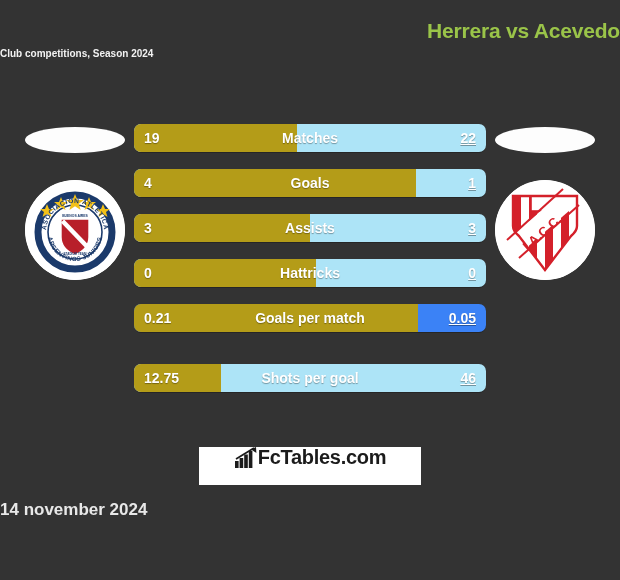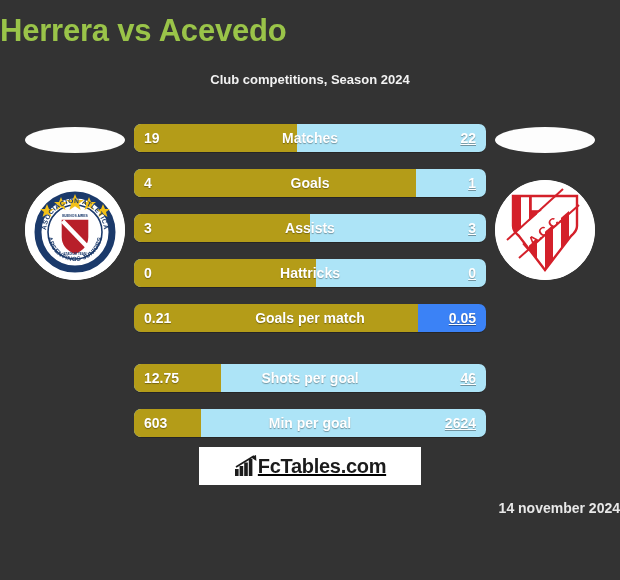--- a/index.html
+++ b/index.html
@@ -20,36 +20,35 @@
     width: 620px;
     height: 580px;
   }
 
   
   .title {
     position: absolute;
     top: 12px;
     left: 0;
     width: 620px;
-    text-align: left;
+    text-align: right;
     color: #9ac449;
-    font-size: 31px;
+    font-size: 21px;
     font-weight: bold;
     letter-spacing: -0.2px;
     line-height: 38px;
     white-space: nowrap;
   }
   .subtitle {
     position: absolute;
-    top: 71px;
+    top: 45px;
     left: 0;
     width: 620px;
-    text-align: center;
     color: #f2f2f2;
-    font-size: 13px;
+    font-size: 10px;
     font-weight: bold;
     line-height: 18px;
   }
 
   
   .crest-wrap {
     position: absolute;
     width: 100px;
     height: 100px;
   }
@@ -119,40 +118,39 @@
 
   
   .logo-box {
     position: absolute;
     left: 199px;
     top: 447px;
     width: 222px;
     height: 38px;
     background: #ffffff;
     display: flex;
-    align-items: center;
+    align-items: flex-start;
     justify-content: center;
     gap: 0;
-    text-decoration: underline;
   }
   .logo-text {
     color: #1b1b1b;
     font-size: 20px;
     font-weight: bold;
     letter-spacing: -0.3px;
     line-height: 20px;
   }
   .date {
     position: absolute;
     top: 500px;
     left: 0;
     width: 620px;
-    text-align: right;
+    text-align: left;
     color: #e8e8e8;
-    font-size: 14px;
+    font-size: 17px;
     font-weight: bold;
   }
 </style>
 </head>
 <body style="background: rgb(51, 51, 51);">
 
 <div class="page">
 
   <div class="title" style="color: rgb(154, 196, 73);">Herrera vs Acevedo</div>
   <div class="subtitle">Club competitions, Season 2024</div>
@@ -257,26 +255,20 @@
       <div class="bar-right-val">0.05</div>
     </div>
 
     <div class="bar-row" style="background: rgb(173, 228, 247); margin-top: 32px;">
       <div class="bar-fill" style="width: 24.6%; background: rgb(180, 156, 24);"></div>
       <div class="bar-left-val">12.75</div>
       <div class="bar-label">Shots per goal</div>
       <div class="bar-right-val">46</div>
     </div>
 
-    <div class="bar-row" style="background: rgb(173, 228, 247);">
-      <div class="bar-fill" style="width: 19%; background: rgb(180, 156, 24);"></div>
-      <div class="bar-left-val">603</div>
-      <div class="bar-label">Min per goal</div>
-      <div class="bar-right-val">2624</div>
-    </div>
 
   </div>
 
   <div class="logo-box">
     <svg width="24" height="22" viewBox="0 0 24 22">
       <rect x="1" y="14" width="3.6" height="7" fill="#1b1b1b"></rect>
       <rect x="5.6" y="11" width="3.6" height="10" fill="#1b1b1b"></rect>
       <rect x="10.2" y="7.5" width="3.6" height="13.5" fill="#1b1b1b"></rect>
       <rect x="14.8" y="4" width="3.6" height="17" fill="#1b1b1b"></rect>
       <path d="M2,12 L20,1" stroke="#1b1b1b" stroke-width="1.7" fill="none"></path>

